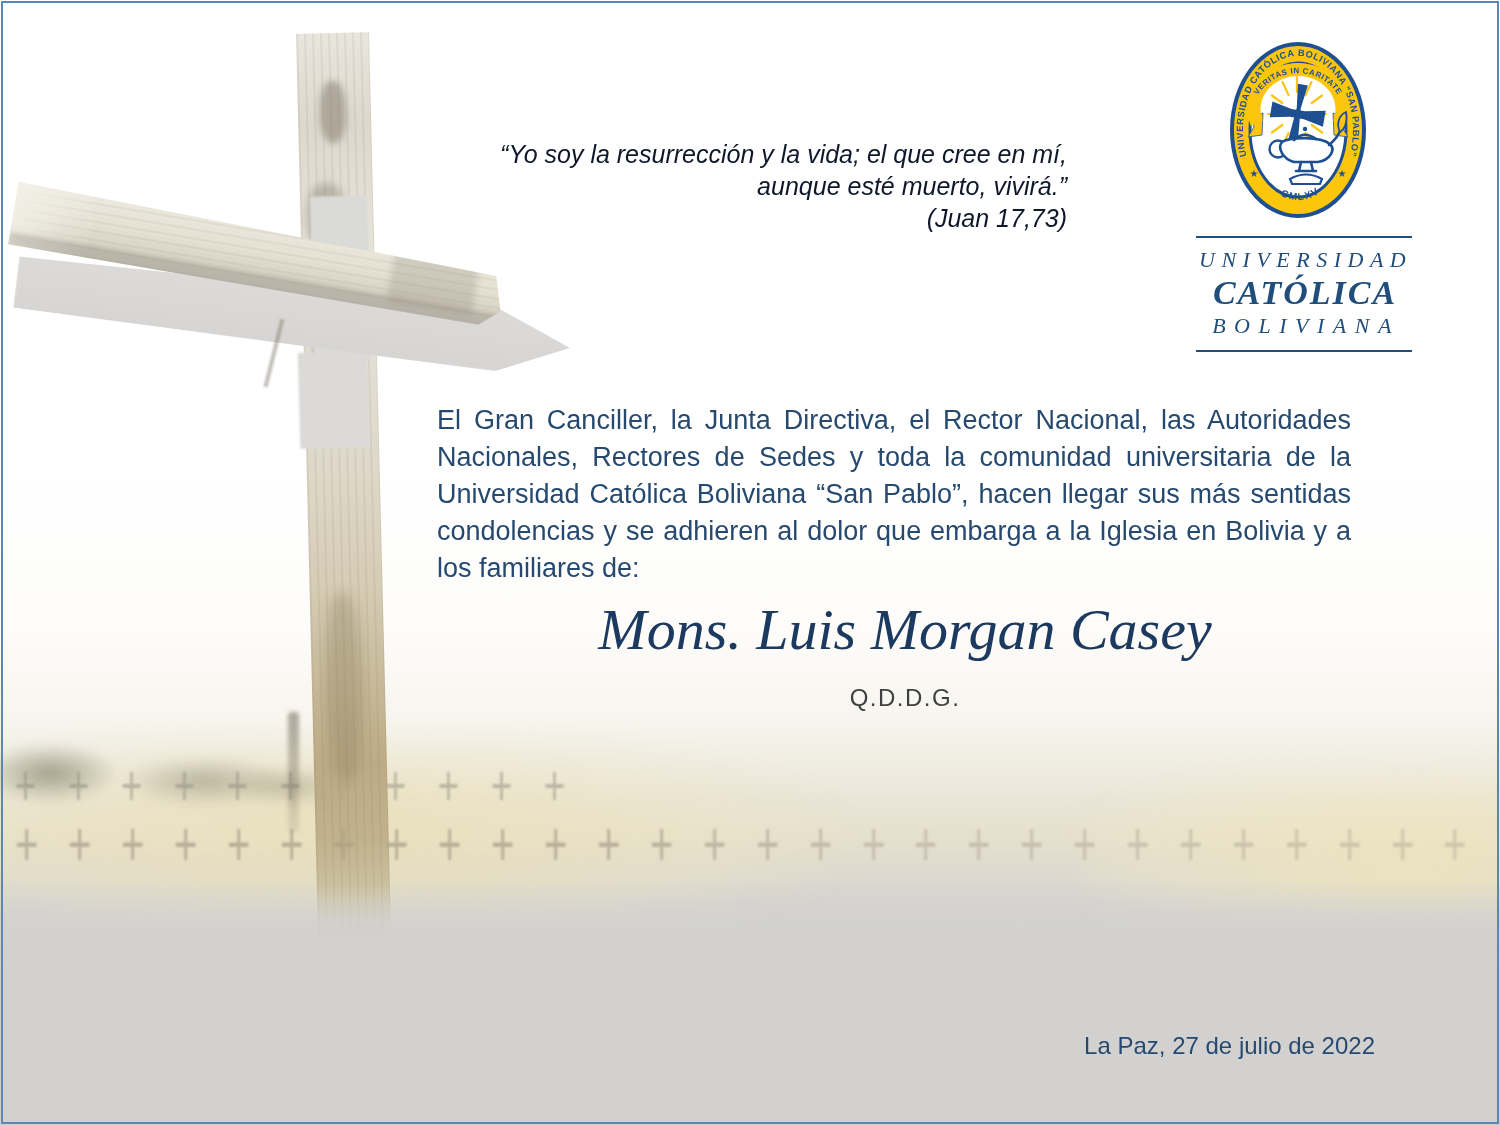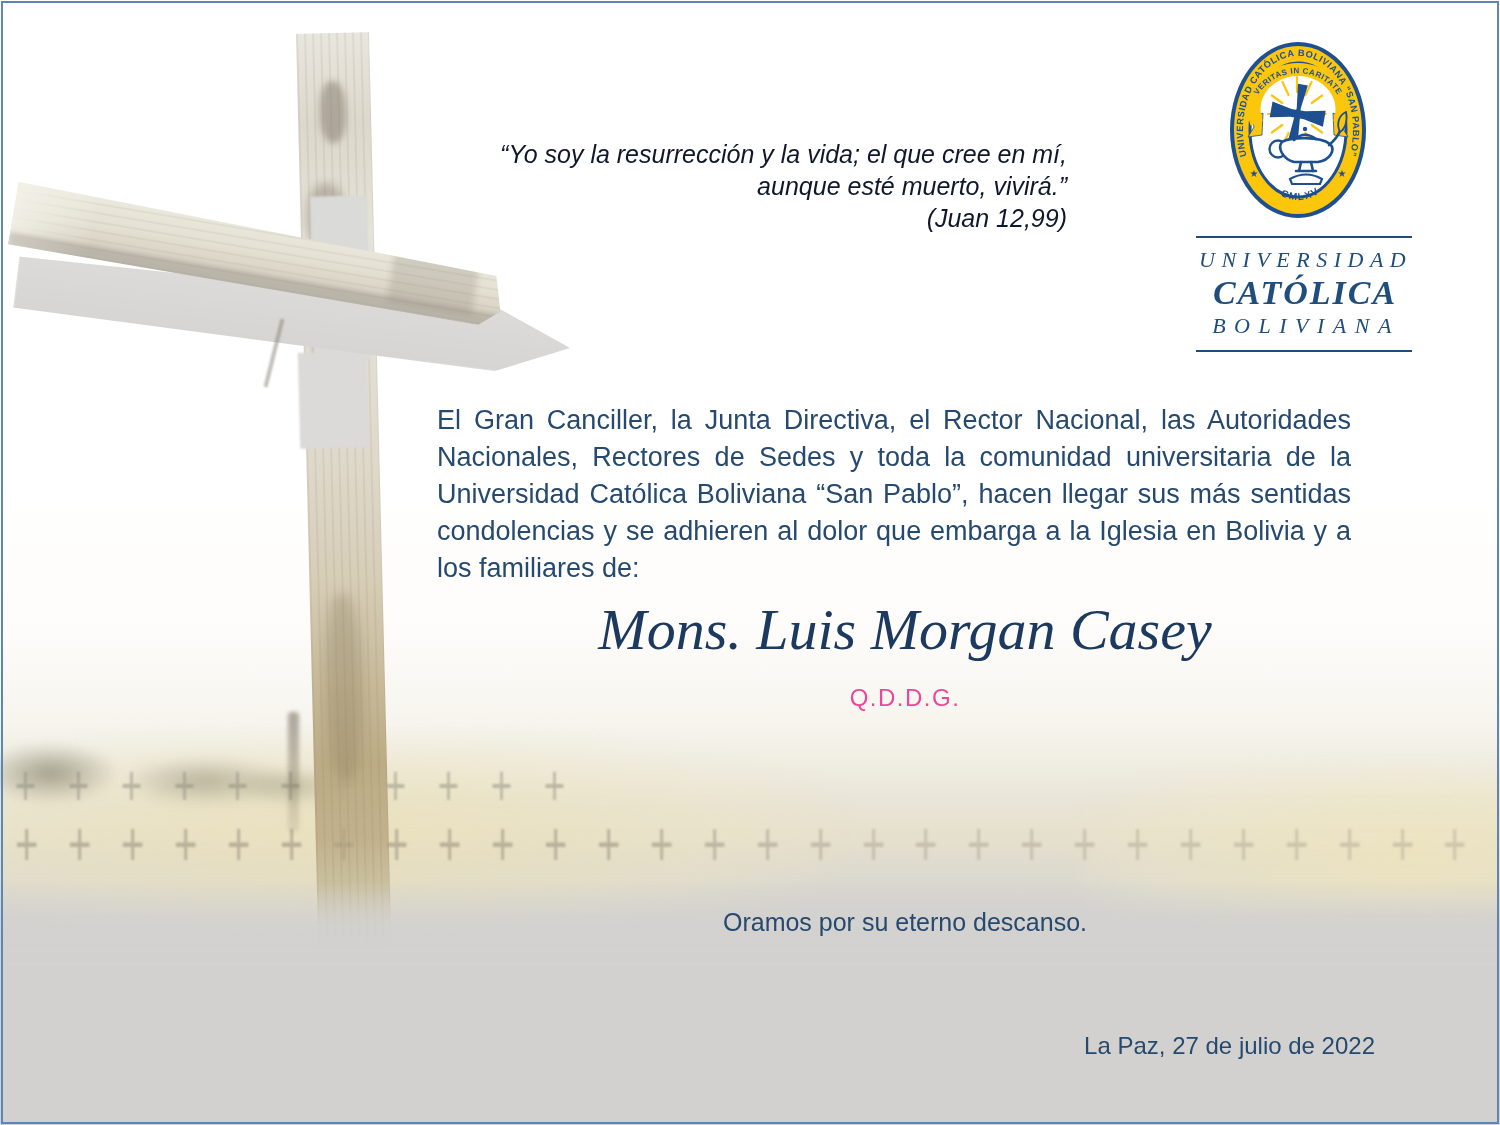--- a/index.html
+++ b/index.html
@@ -91,21 +91,21 @@
   .wordmark .rule.top { margin-bottom:9px; }
   .wordmark .rule.bot { margin-top:11px; }
   .wm-1 { font-size:22px; letter-spacing:6.5px; margin-left:3px; }
   .wm-2 { font-size:34px; font-weight:bold; letter-spacing:2px; margin:1px 0 1px 2px; }
   .wm-3 { font-size:22px; letter-spacing:8.5px; margin-left:4px; }
   .paragraph { left:437px; top:402px; width:914px; font-size:27px; line-height:37px;
     text-align:justify; text-justify:inter-word; }
   .center-col { left:437px; top:0; width:936px; text-align:center; }
   .name { top:596px; font-family:Liberation Serif, serif; font-style:italic;
     font-size:58px; color:#1c3a60; }
-  .qddg { top:684px; font-size:24px; letter-spacing:1.5px; color:#ec4899; }
+  .qddg { top:684px; font-size:24px; letter-spacing:1.5px; color:#404040; }
   .title-line { top:779px; font-size:27px; }
   .prayer-line { top:908px; font-size:25px; }
   .dateline { top:1032px; right:125px; font-size:24px;margin-left:8px; }
 </style>
 </head>
 <body>
 
 <div class="page">
 
   <div class="bg">
@@ -176,21 +176,21 @@
       <div class="underside"></div>
       <div class="tipdark"></div>
     </div>
     <div class="stick"></div>
     <div class="fog-front"></div>
   </div>
 
   <div class="txt quote">
     <div>“Yo soy la resurrección y la vida; el que cree en mí,</div>
     <div>aunque esté muerto, vivirá.”</div>
-    <div>(Juan 12,99)</div>
+    <div>(Juan 17,73)</div>
   </div>
 
   <div class="txt seal-wrap">
     <svg viewBox="0 0 140 180" width="140" height="180">
       <ellipse cx="70" cy="90" rx="68" ry="88" fill="#1d4f91"></ellipse>
       <ellipse cx="70" cy="90" rx="64" ry="84" fill="#fcc60d"></ellipse>
       <ellipse cx="70" cy="90" rx="48" ry="67" fill="#ffffff" stroke="#1d4f91" stroke-width="3"></ellipse>
       <path id="sealArc" d="M 31.1 142.3 A 55 74 0 1 1 108.9 142.3" fill="none"></path>
       <text font-family="Liberation Sans, sans-serif" font-size="9.2" font-weight="bold" fill="#1d4f91" letter-spacing="0.6">
         <textPath href="#sealArc" startOffset="50%" text-anchor="middle">UNIVERSIDAD CATÓLICA BOLIVIANA “SAN PABLO”</textPath>
@@ -251,17 +251,16 @@
     <div class="wm-1">UNIVERSIDAD</div>
     <div class="wm-2">CATÓLICA</div>
     <div class="wm-3">BOLIVIANA</div>
     <div class="rule bot"></div>
   </div>
 
   <div class="txt paragraph">El Gran Canciller, la Junta Directiva, el Rector Nacional, las Autoridades Nacionales, Rectores de Sedes y toda la comunidad universitaria de la Universidad Católica Boliviana “San Pablo”, hacen llegar sus más sentidas condolencias y se adhieren al dolor que embarga a la Iglesia en Bolivia y a los familiares de:</div>
 
   <div class="txt center-col name">Mons. Luis Morgan Casey</div>
   <div class="txt center-col qddg">Q.D.D.G.</div>
-  <div class="txt center-col prayer-line">Oramos por su eterno descanso.</div>
   <div class="txt dateline">La Paz, 27 de julio de 2022</div>
 
   <div class="frame"></div>
 </div>
 
 </body></html>

